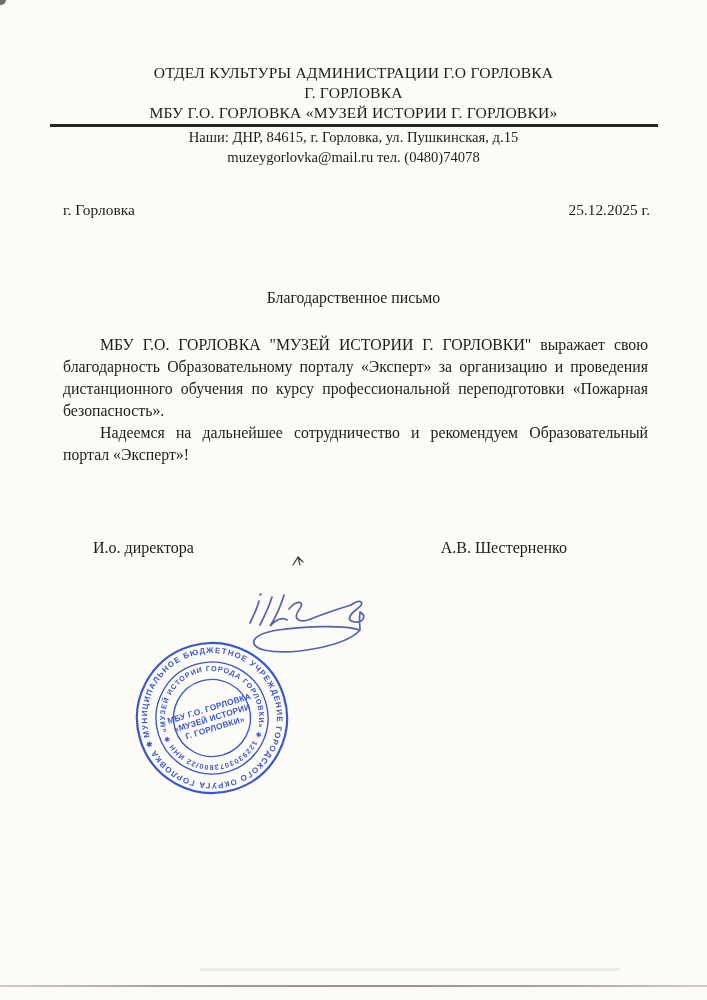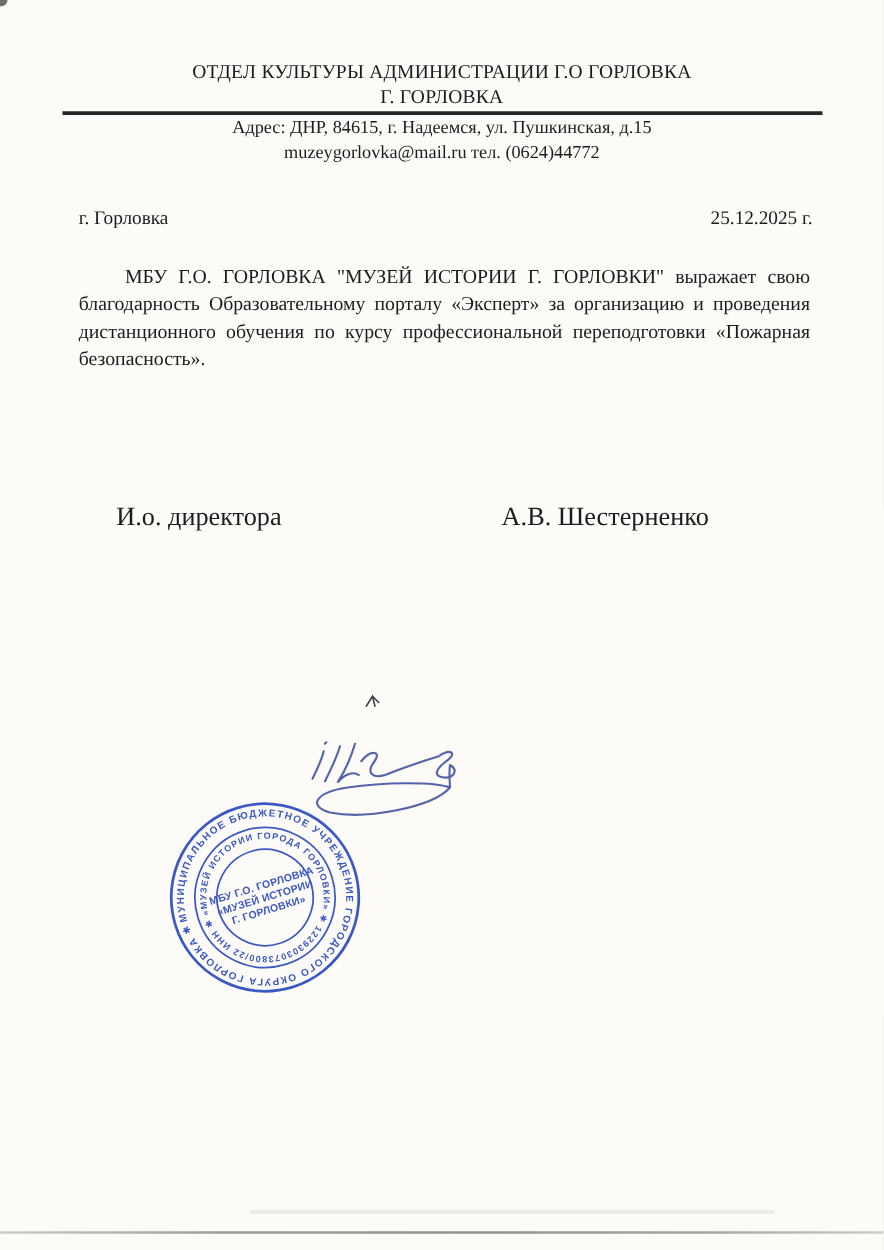--- a/index.html
+++ b/index.html
@@ -9,21 +9,21 @@
     margin:0 auto;
     background:#fcfbf8;
     font-family:"Liberation Serif","DejaVu Serif",serif;
     color:#1c1c1c;
     overflow:hidden;
   }
   .corner-mark{
     position:absolute;top:0;left:0;width:6px;height:5px;
     background:#4a4a48;border-bottom-right-radius:5px;opacity:.8;
   }
-  .letterhead{padding-top:48px;text-align:center;}
+  .letterhead{padding-top:63px;text-align:center;}
   .lh-caps{font-size:15.6px;line-height:20px;letter-spacing:.2px;}
   .rule{height:2.5px;background:#262626;margin:1px 49px 0 50px;}
   .lh-small{font-size:14.6px;line-height:20px;margin-top:0;}
   .lh-small:first-of-type{margin-top:2px;}
   .meta-row{
     display:flex;justify-content:space-between;
     margin-top:33px;padding:0 57px 0 63px;
     font-size:15.4px;line-height:20px;
   }
   .doc-title{
@@ -31,22 +31,22 @@
     font-size:15.8px;font-weight:normal;line-height:20px;
   }
   .body-text{
     margin-top:26px;padding:0 59px 0 63px;
     font-size:15.8px;line-height:22px;
     text-align:justify;
   }
   .body-text p{margin:0;text-indent:37px;}
   .sig-row{
     display:flex;justify-content:space-between;align-items:flex-start;
-    margin-top:104px;padding:0 140px 0 93px;
-    font-size:21px;line-height:20px;
+    margin-top:72px;padding:0 140px 0 93px;
+    font-size:16px;line-height:20px;
   }
   .sig-name{text-underline-offset:3px;}
   .pen-mark{position:absolute;left:290px;top:554px;}
   .signature-ink{position:absolute;left:226px;top:582px;}
   .stamp{
     position:absolute;left:122px;top:628px;
     transform:rotate(-17deg);
     opacity:.93;
   }
   .stamp text{
@@ -66,33 +66,36 @@
 </head>
 <body>
 
 <div class="page">
 
   <div class="corner-mark"></div>
 
   <header class="letterhead">
     <div class="lh-caps">ОТДЕЛ КУЛЬТУРЫ АДМИНИСТРАЦИИ Г.О ГОРЛОВКА</div>
     <div class="lh-caps">Г. ГОРЛОВКА</div>
+    <div class="lh-caps">МБУ Г.О. ГОРЛОВКА «МУЗЕЙ ИСТОРИИ Г. ГОРЛОВКИ»</div>
     <div class="rule"></div>
-    <div class="lh-small">Адрес: ДНР, 84615, г. Надеемся, ул. Пушкинская, д.15</div>
-    <div class="lh-small">muzeygorlovka@mail.ru тел. (0624)44772</div>
+    <div class="lh-small">Наши: ДНР, 84615, г. Горловка, ул. Пушкинская, д.15</div>
+    <div class="lh-small">muzeygorlovka@mail.ru тел. (0480)74078</div>
   </header>
 
   <div class="meta-row">
     <span>г. Горловка</span>
     <span>25.12.2025 г.</span>
   </div>
 
+  <h1 class="doc-title">Благодарственное письмо</h1>
 
   <main class="body-text">
     <p>МБУ Г.О. ГОРЛОВКА "МУЗЕЙ ИСТОРИИ Г. ГОРЛОВКИ" выражает свою благодарность Образовательному порталу «Эксперт» за организацию и проведения дистанционного обучения по курсу профессиональной переподготовки «Пожарная безопасность».</p>
+    <p>Надеемся на дальнейшее сотрудничество и рекомендуем Образовательный портал «Эксперт»!</p>
   </main>
 
   <div class="sig-row">
     <span>И.о. директора</span>
     <span class="sig-name">А.В. Шестерненко</span>
   </div>
 
   <svg class="pen-mark" width="16" height="14" viewBox="0 0 16 14">
     <path d="M3,11 L8,3 L10,11 M8,3 L13,8" fill="none" stroke="#3c3c3c" stroke-width="1.2" stroke-linecap="round"></path>
   </svg>

